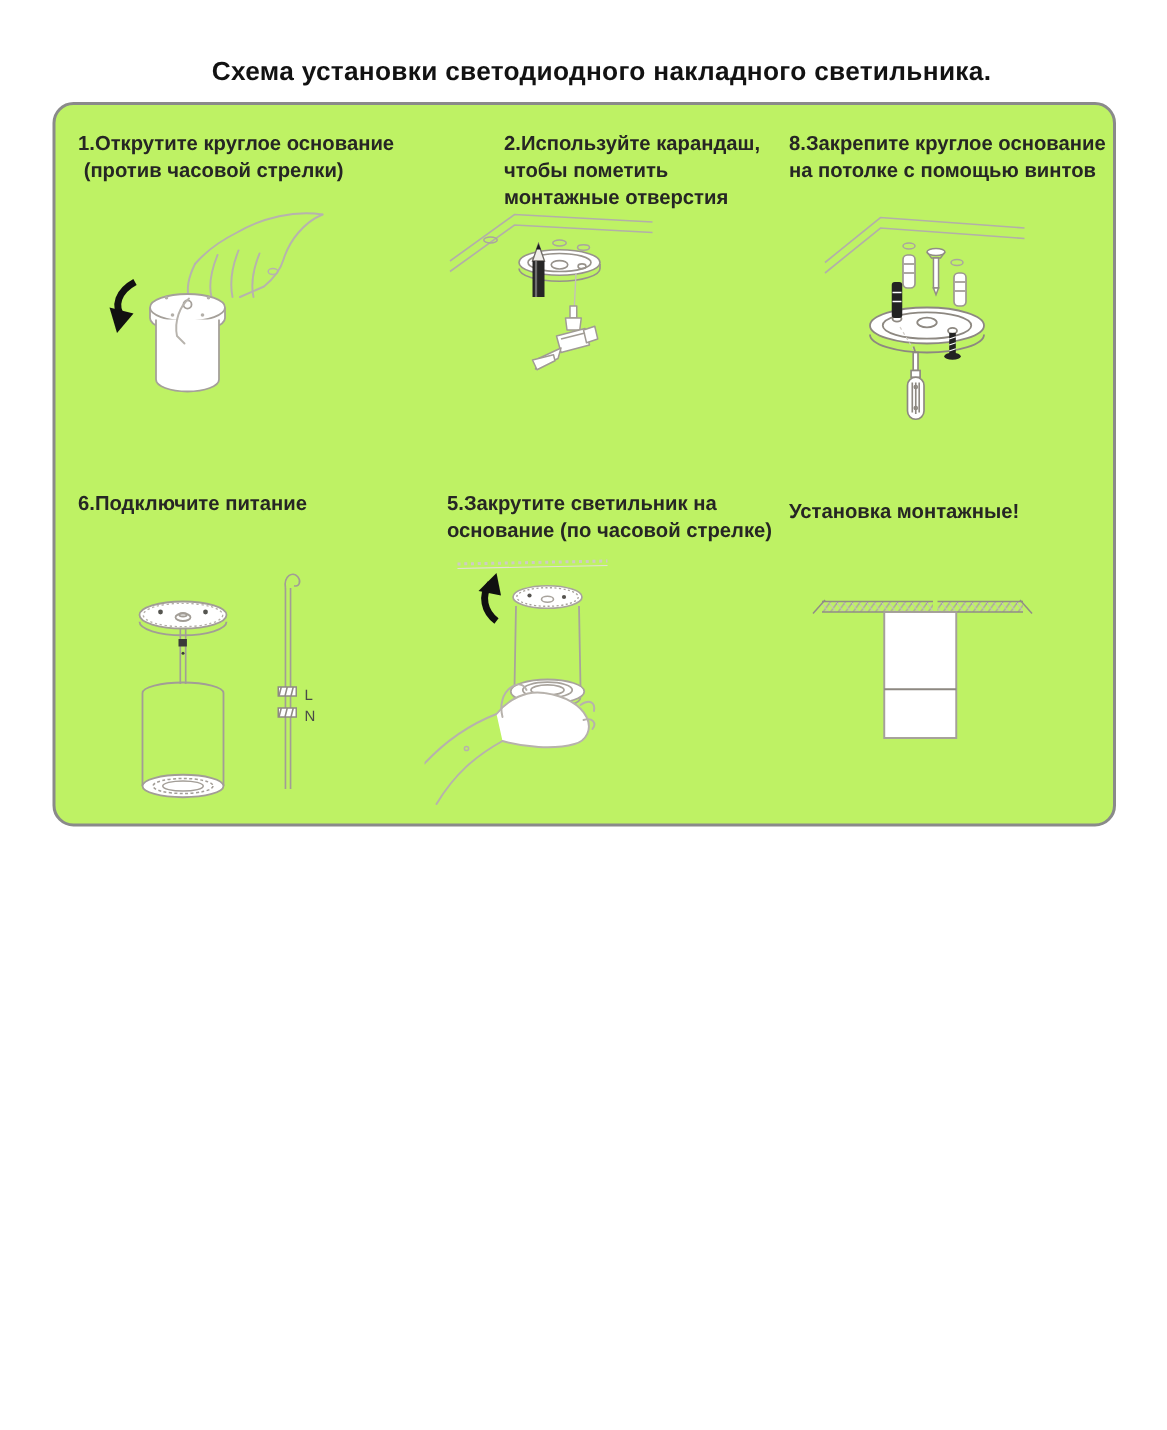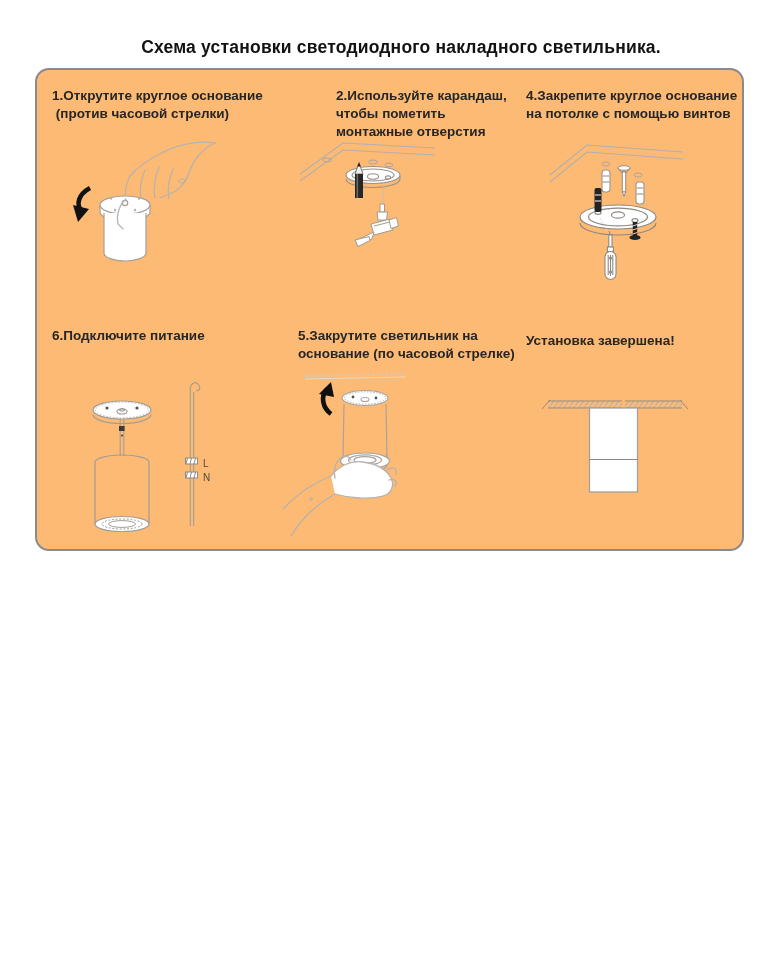--- a/index.html
+++ b/index.html
@@ -5,21 +5,21 @@
   html,body { margin:0; padding:0; background:#ffffff; }
   body { width:778px; height:953px; font-family:"Liberation Sans", sans-serif; }
   .page { position:relative; width:778px; height:953px; background:#fff; overflow:hidden; }
   .title {
     position:absolute; left:0; top:25px; width:100%;
     margin:12px; text-align:center;
     font-size:17.5px; font-weight:bold; color:#121212; letter-spacing:0.2px;
   }
   .panel-box {
     position:absolute; left:35px; top:68px; width:709px; height:483px;
-    border:2px solid #8a8a8a; border-radius:14px; background:#fdba74; box-sizing:border-box;
+    border:2px solid #8a8a8a; border-radius:14px; background:#bef264; box-sizing:border-box;
   }
   .step-label {
     position:absolute; margin:0;
     font-size:13.5px; font-weight:bold; color:#262624; line-height:1.32;
     white-space:pre-wrap;
   }
   .art { position:absolute; }
   .lbl-1 { left:15px;  top:17px;  width:242px; }
   .lbl-2 { left:261px; top:17px;  width:225px;margin-left:38px; }
   .lbl-3 { left:489px; top:17px;  width:215px; }
@@ -97,21 +97,21 @@
         <rect x="85" y="64" width="4.5" height="8"></rect>
         <polygon points="82,72 92.5,72 91.5,80 83,80"></polygon>
         <path d="M76,84 L95,79 L98,90 L79,95 Z"></path>
         <path d="M94,80 L101.5,77.5 L103.5,86 L96,88.5 Z"></path>
         <path d="M79,86 L95,82" fill="none"></path>
         <path d="M79,92 L64,99 L62,106 L77,99 Z"></path>
         <path d="M60,100 L74,96.5 L75,100.5 L63,106.5 Z"></path>
       </g>
     </svg>
 
-    <h2 class="step-label lbl-3">4.Закрепите круглое основание
+    <h2 class="step-label lbl-3">8.Закрепите круглое основание
 на потолке с помощью винтов</h2>
     <svg class="art" style="left:501px; top:68px;" width="182" height="174" viewBox="0 0 182 174">
       <g stroke="#b3afa9" stroke-width="1.1" fill="none">
         <path d="M12,37 L49,7 L145,14"></path>
         <path d="M12,44 L49,14 L145,21"></path>
       </g>
       <g stroke="#aaa59f" stroke-width="1" fill="none">
         <ellipse cx="68" cy="26" rx="4" ry="2"></ellipse>
         <ellipse cx="100" cy="37" rx="4" ry="2"></ellipse>
       </g>
@@ -236,21 +236,21 @@
         <path d="M104,104 C110,100 114,102 113,108"></path>
         <path d="M106,114 C112,112 115,116 112,120"></path>
         <circle cx="28" cy="133" r="1.4" stroke-width="1"></circle>
       </g>
       <g>
         <path d="M48,48 C40,42 37,31 44,23" fill="none" stroke="#101010" stroke-width="4.6" stroke-linecap="butt"></path>
         <polygon points="36,28 48,16 51,31" fill="#101010"></polygon>
       </g>
     </svg>
 
-    <h2 class="step-label lbl-6">Установка завершена!</h2>
+    <h2 class="step-label lbl-6">Установка монтажные!</h2>
     <svg class="art" style="left:501px; top:318px;" width="202" height="122" viewBox="0 0 202 122">
       <defs>
         <pattern id="hatchP" width="5" height="7" patternUnits="userSpaceOnUse">
           <path d="M0,7 L5,0" stroke="#a9a49e" stroke-width="0.9" fill="none"></path>
           <path d="M0,0 L5,7" stroke="#c6c2bc" stroke-width="0.7" fill="none"></path>
         </pattern>
       </defs>
       <g>
         <rect x="10" y="13" width="74" height="7" fill="url(#hatchP)"></rect>
         <rect x="87" y="13" width="57" height="7" fill="url(#hatchP)"></rect>

